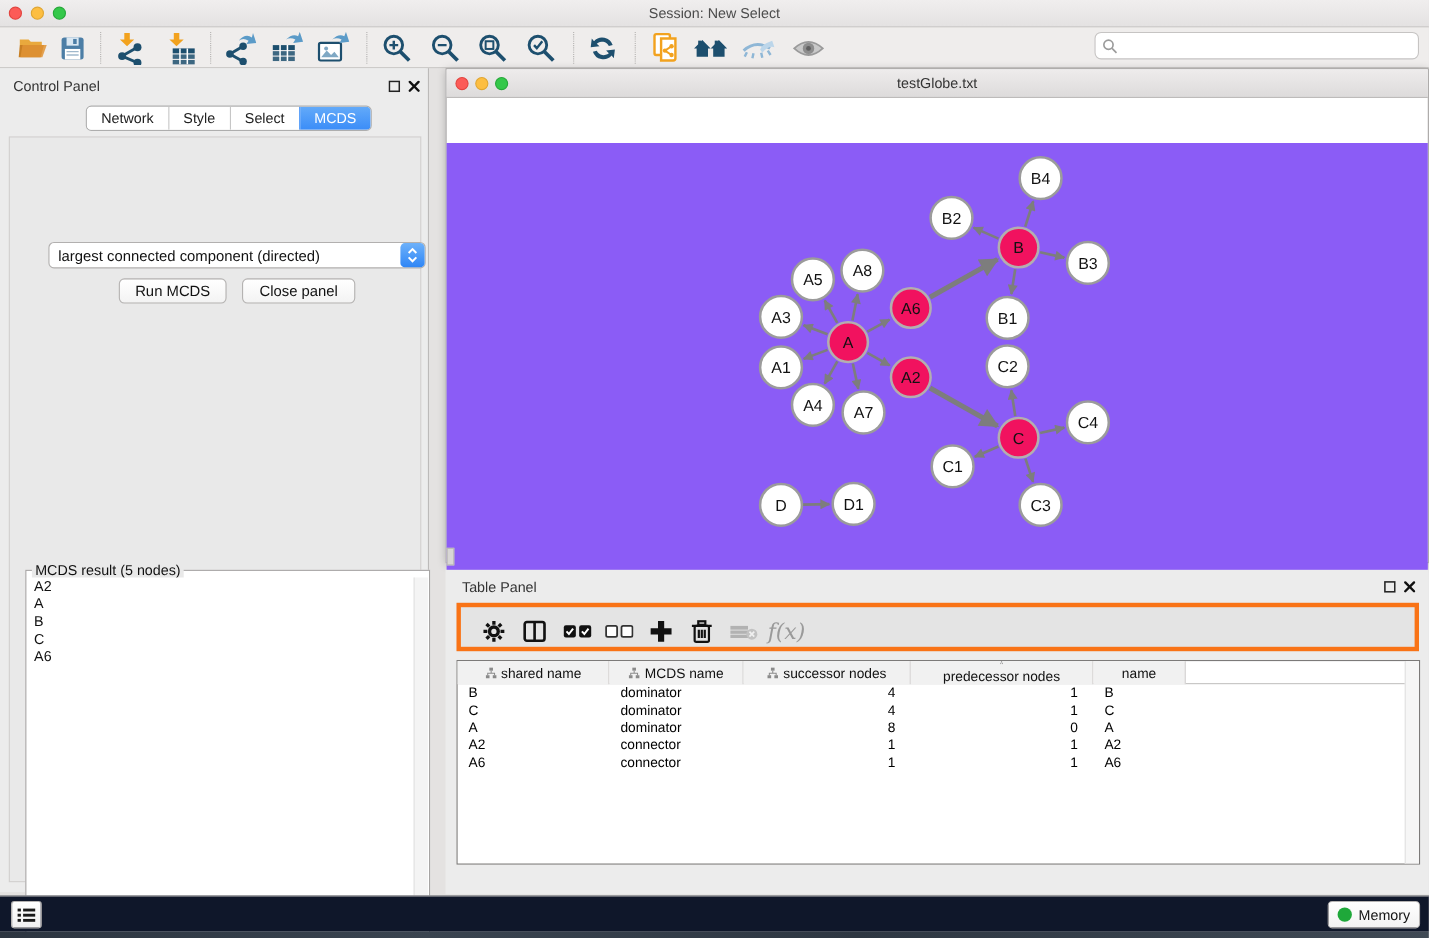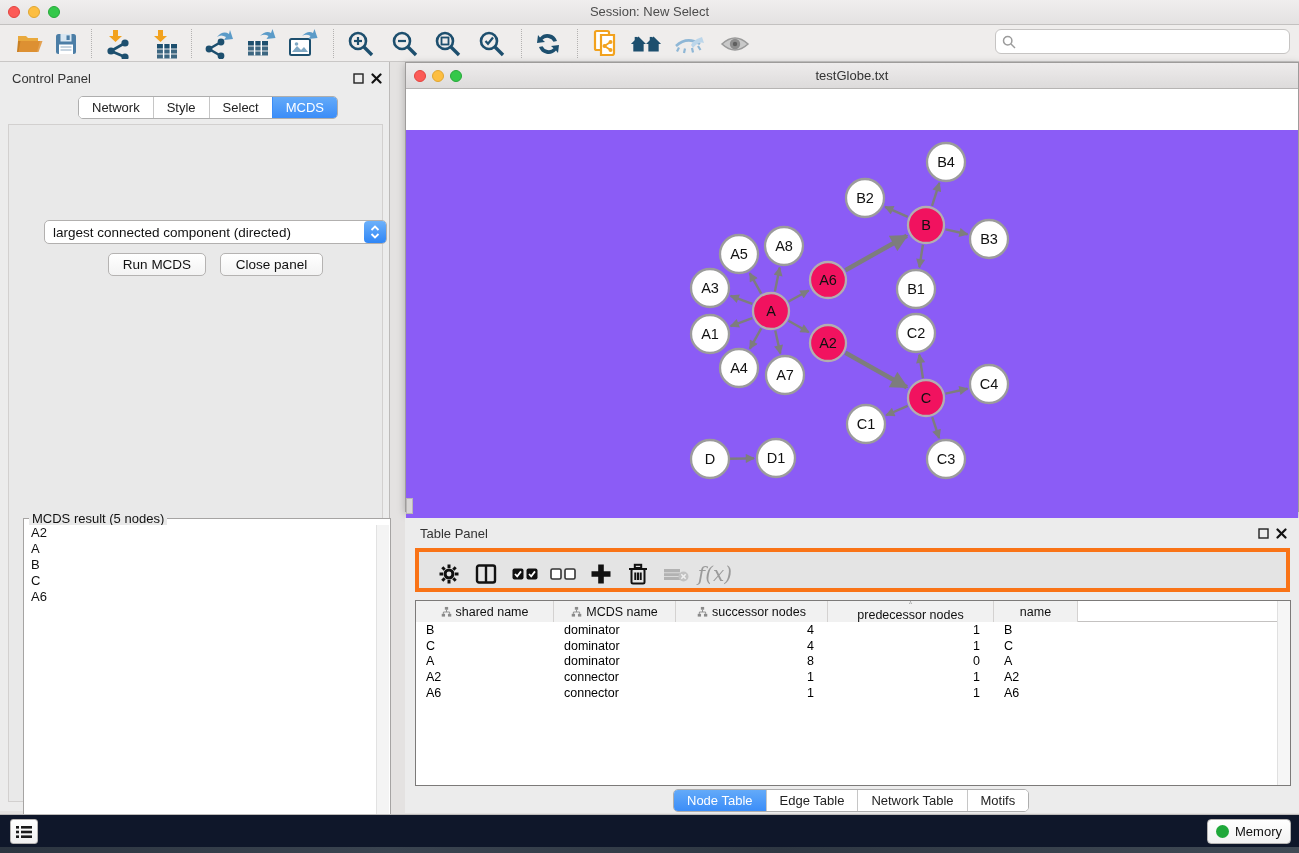--- a/index.html
+++ b/index.html
@@ -604,26 +604,20 @@
           <div class="td" style="width: 138px; text-align: left; padding: 0px 0px 0px 10px;">A6</div>
           <div class="td" style="width: 122px; text-align: left; padding: 0px 0px 0px 10px;">connector</div>
           <div class="td" style="width: 152px; text-align: right; padding: 0px 14px 0px 0px;">1</div>
           <div class="td" style="width: 166px; text-align: right; padding: 0px 14px 0px 0px;">1</div>
           <div class="td" style="width: 84px; text-align: left; padding: 0px 0px 0px 10px;">A6</div>
         </div>
       </div>
     <div class="vscroll2"></div>
   </div>
 
-  <div class="segmented" style="left:268px; top:271px;" id="table-tabs">
-      <div class="seg active">Node Table</div>
-      <div class="seg">Edge Table</div>
-      <div class="seg">Network Table</div>
-      <div class="seg">Motifs</div>
-    </div>
 </div>
 
 <div class="abs statusbar">
   <div class="list-btn">
     <svg width="18" height="16" viewBox="0 0 18 16">
         <g fill="#1a1a1a">
           <rect x="1" y="2" width="3" height="2.6"></rect>
           <rect x="1" y="6.7" width="3" height="2.6"></rect>
           <rect x="1" y="11.4" width="3" height="2.6"></rect>
           <rect x="6" y="2" width="11" height="2.6"></rect>

